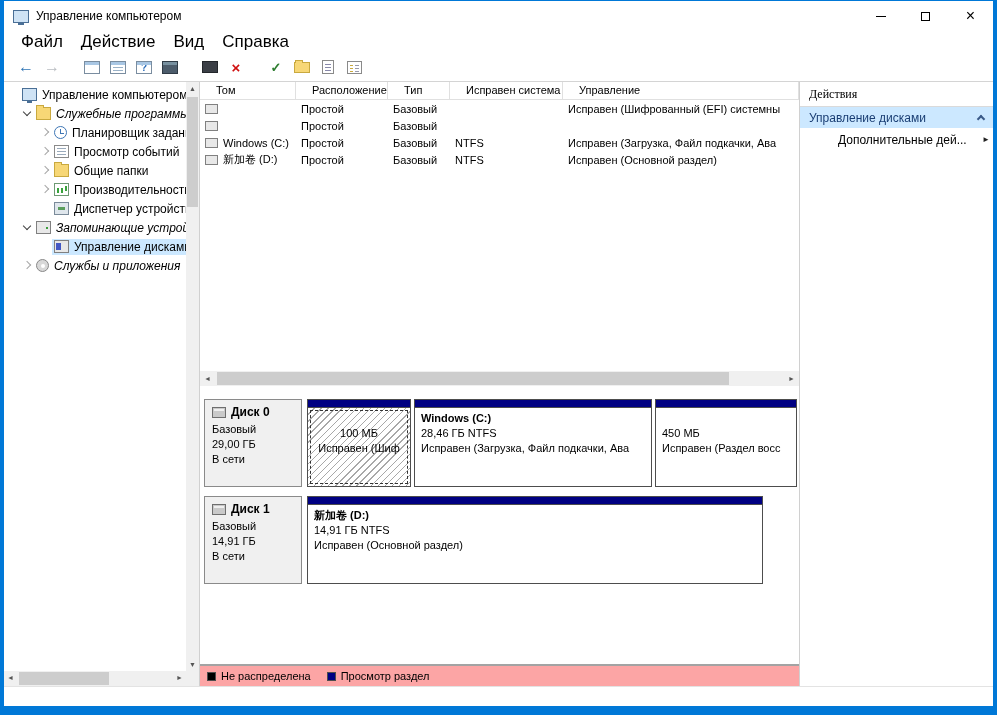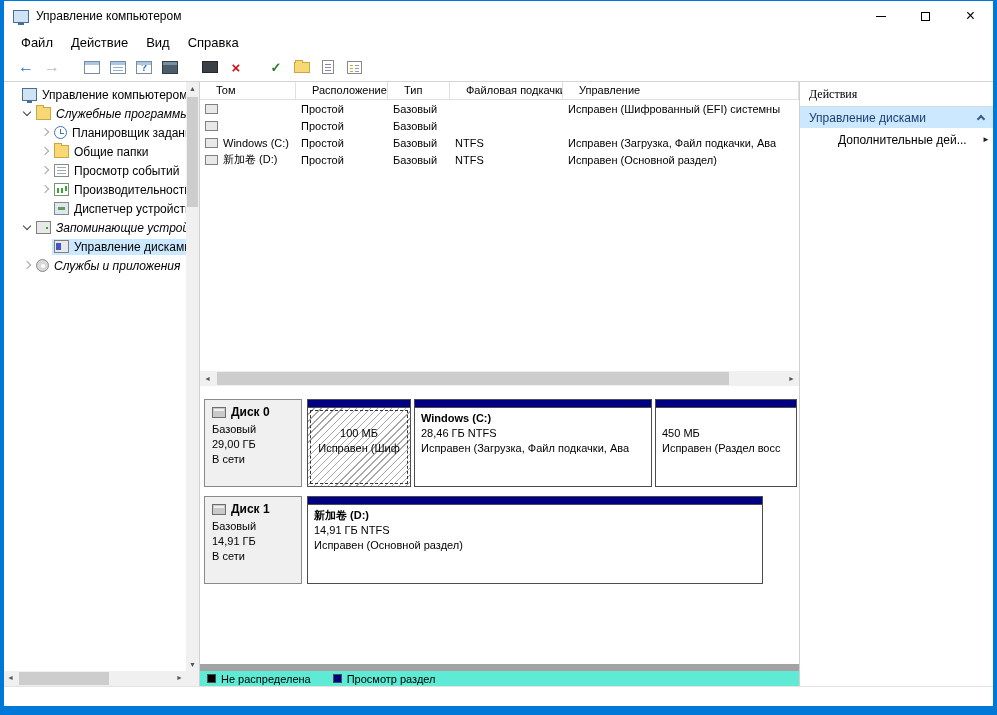--- a/index.html
+++ b/index.html
@@ -16,21 +16,21 @@
   .app-icon::after { content:""; position:absolute; left:4px; bottom:-3px; width:6px; height:2px; background:#4a6f96; }
   .title-text { font-size: 12px; }
   .win-controls { margin-left: auto; display: flex; height: 30px; }
   .winbtn { width: 45px; height: 30px; display: flex; align-items: center; justify-content: center; font-size: 13px; }
   .winbtn .min-glyph { width: 10px; height: 1px; background: #000; display: block; }
   .winbtn .max-glyph { width: 9px; height: 9px; border: 1px solid #000; display: block; }
   .winbtn.close { font-size: 16px; line-height: 1; }
 
   
   .menubar { height: 22px; display: flex; align-items: center; padding-left: 8px; background: #fff; flex: none; }
-  .menu-item { padding: 2px 9px; font-size: 13px; }
+  .menu-item { padding: 2px 9px; font-size: 17px; }
 
   
   .toolbar { height: 29px; border-bottom: 1px solid #d4d4d4; display: flex; align-items: center;
     padding-left: 10px; gap: 2px; background: #fff; flex: none; }
   .tbtn { width: 24px; height: 24px; display: flex; align-items: center; justify-content: center; flex: none; }
   .tbtn.gap { margin-left: 14px; }
   .g-back { color: #2e74b5; font-size: 16px; font-weight: bold; }
   .g-fwd { color: #b9bdc1; font-size: 16px; font-weight: bold; }
   .tb-win { width: 16px; height: 13px; border: 1px solid #7a8da0; background: #fff; position: relative;
     display:flex; align-items:center; justify-content:center; font-size: 10px; font-weight: bold; color:#2b6cb8; }
@@ -126,22 +126,22 @@
   .parts { display: flex; gap: 3px; flex: 1; min-width: 0; }
   .partition { border: 1px solid #4d4d4d; background: #fff; display: flex; flex-direction: column; flex: none; }
   .p-strip { height: 8px; background: #000082; border-bottom: 1px solid #4d4d4d; flex: none; }
   .p-body { flex: 1; padding: 3px 6px; font-size: 11px; position: relative; }
   .p-body > div { height: 15px; line-height: 15px; white-space: nowrap; overflow: hidden; }
   .p-name { font-weight: bold; }
   .partition.selected .p-body { background: repeating-linear-gradient(135deg, #ffffff 0px, #ffffff 4px, #a8a8a8 4px, #a8a8a8 5px); text-align: center; }
   .partition.selected .p-body::after { content:""; position:absolute; inset:2px; border:1px dashed #333; pointer-events:none; }
 
   
-  .legend { height: 22px; flex: none; border-top: 7px solid #a3a3a3; display: flex; align-items: center;
-    padding-left: 7px; gap: 22px; font-size: 11px; background: #5eead4; }
+  .legend { height: 22px; flex: none; border-top: 2px solid #a3a3a3; display: flex; align-items: center;
+    padding-left: 7px; gap: 16px; font-size: 11px; background: #fca5a5; }
   .legend-item { display: flex; align-items: center; gap: 5px; }
   .swatch { width: 9px; height: 9px; border: 1px solid #4d4d4d; flex: none; }
   .swatch.unalloc { background: #000000; }
   .swatch.primary { background: #000082; }
 
   
   .actions-pane { width: 193px; flex: none; background: #fff; }
   .actions-title { padding: 5px 9px 4px; font-size: 12px; border-bottom: 1px solid #dadada; font-family: Liberation Serif, serif; }
   .actions-row { height: 21px; background: #cce8ff; color: #1a3e74; display: flex; align-items: center;
     justify-content: space-between; padding: 0 9px; font-size: 12px; }
@@ -240,30 +240,30 @@
           <span class="chev col"></span>
           <span class="hl">
               <span class="ic ic-clock"></span>
               <span class="tree-label">Планировщик заданий</span>
             </span>
         </div>
 
         <div class="tree-row lvl2">
           <span class="chev col"></span>
           <span class="hl">
+              <span class="ic ic-doc"></span>
+              <span class="tree-label">Просмотр событий</span>
+            </span>
+        </div>
+
+        <div class="tree-row lvl2">
+          <span class="chev col"></span>
+          <span class="hl">
               <span class="ic ic-folder"></span>
               <span class="tree-label">Общие папки</span>
-            </span>
-        </div>
-
-        <div class="tree-row lvl2">
-          <span class="chev col"></span>
-          <span class="hl">
-              <span class="ic ic-doc"></span>
-              <span class="tree-label">Просмотр событий</span>
             </span>
         </div>
 
         <div class="tree-row lvl2">
           <span class="chev col"></span>
           <span class="hl">
               <span class="ic ic-perf"></span>
               <span class="tree-label">Производительность</span>
             </span>
         </div>
@@ -328,21 +328,21 @@
       <div class="tree-corner"></div>
     </div>
 
     <div class="center-pane">
 
       <div class="volumes">
         <div class="vgrid">
           <div class="vh-cell">Том</div>
           <div class="vh-cell">Расположение</div>
           <div class="vh-cell">Тип</div>
-          <div class="vh-cell">Файловая подкачки</div>
+          <div class="vh-cell">Исправен система</div>
           <div class="vh-cell">Управление</div>
         </div>
 
         <div class="vgrid">
           <div class="v-cell">
               <span class="vol-ic"></span>
               <span></span>
             </div>
           <div class="v-cell">Простой</div>
           <div class="v-cell">Базовый</div>

